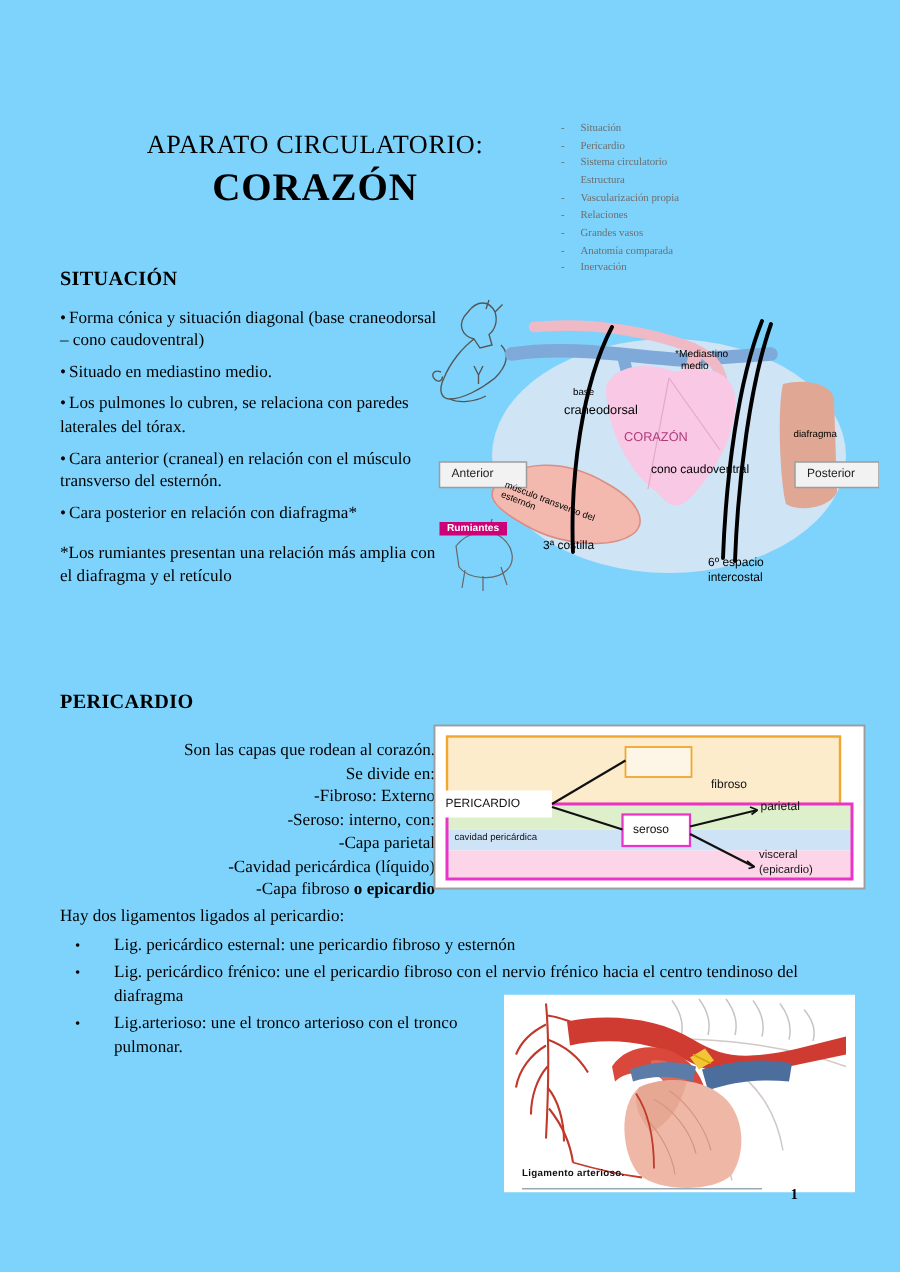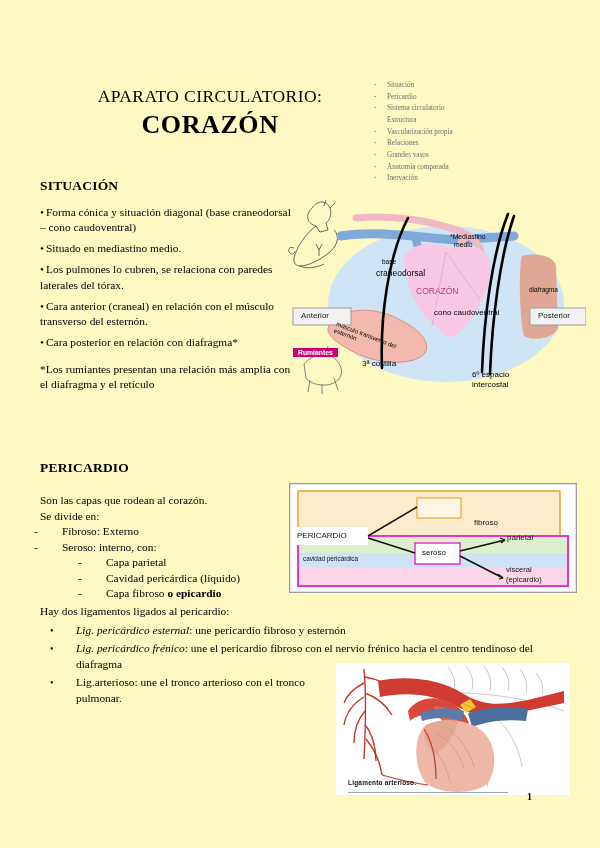--- a/index.html
+++ b/index.html
@@ -11,21 +11,21 @@
     width: 600px;
     height: 848px;
     position: relative;
     font-family: "Liberation Serif", serif;
     color: #000;
     overflow: hidden;
   }
   .page {
     position: absolute;
     inset: 0;
-    background: #fef9c3;
+    background: #7dd3fc;
   }
 
   
   .title-main {
     position: absolute;
     left: 60px;
     top: 86px;
     width: 300px;
     text-align: center;
     font-size: 17.5px;
@@ -86,20 +86,21 @@
   .note { margin-top: 12px !important; }
 
   
   .per-body {
     position: absolute;
     left: 40px;
     top: 493px;
     width: 250px;
     font-size: 11.4px;
     line-height: 1.36;
+    text-align: right;
   }
   .per-body p { margin: 0; }
   .lvl1 { padding-left: 22px; text-indent: -14px; }
   .lvl2 { padding-left: 66px; text-indent: -14px; }
   .dash::before { content: "-"; display: inline-block; width: 14px; }
 
   .lig-body {
     position: absolute;
     left: 40px;
     top: 604px;
@@ -112,21 +113,21 @@
     padding-left: 36px;
     text-indent: -13px;
     margin-top: 3px !important;
   }
   .lig-item::before {
     content: "\2022";
     display: inline-block;
     width: 13px;
     font-size: 10px;
   }
-  .it { font-style: italic; }
+  .it { }
   .bd { font-weight: bold; }
 
   
   #fig-situacion {
     position: absolute;
     left: 286px;
     top: 196px;
     width: 300px;
     height: 200px;
   }

